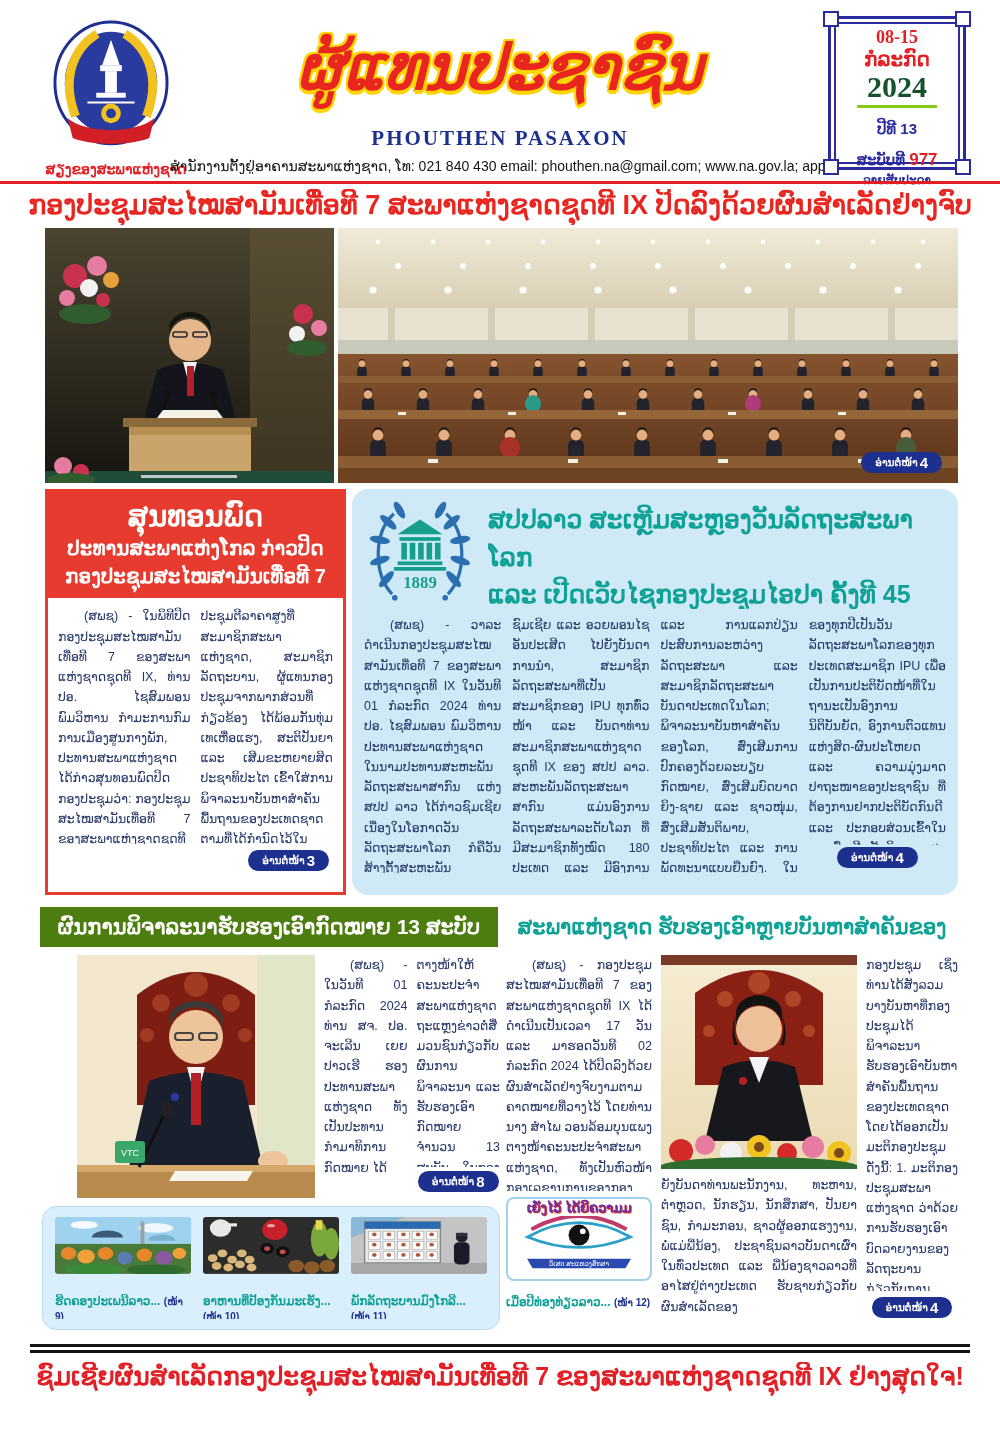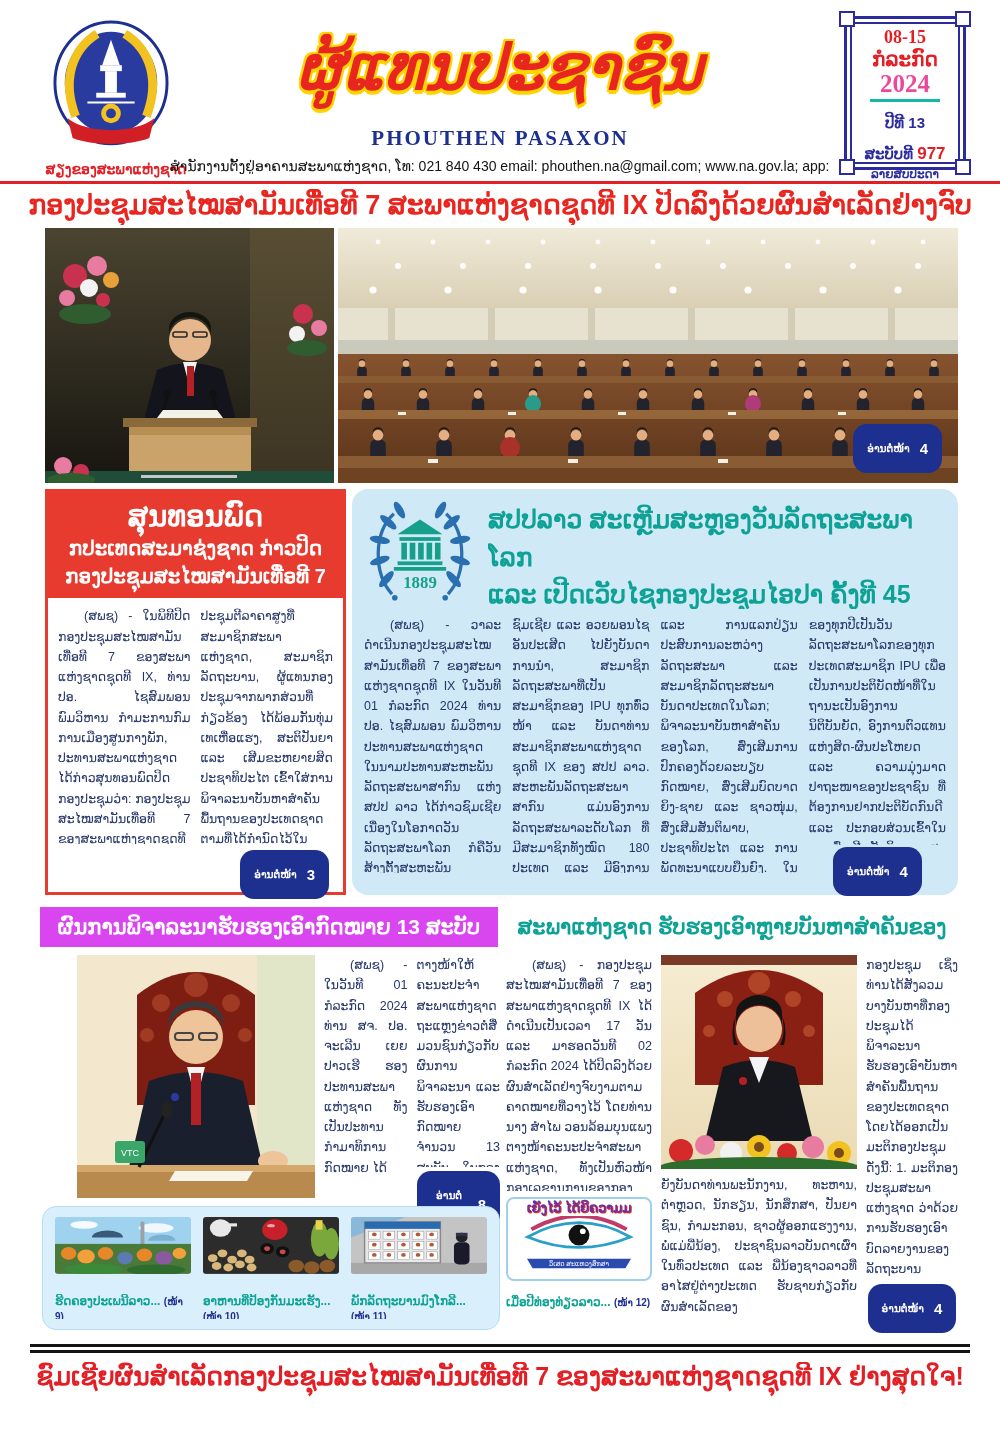--- a/index.html
+++ b/index.html
@@ -10,42 +10,42 @@
   .slogan{position:absolute;left:26px;top:161px;width:180px;text-align:center;
           color:#e31e24;font-weight:bold;font-size:14px;}
   .masthead{position:absolute;left:190px;top:26px;width:620px;height:96px;text-align:center;
             font-size:62px;font-weight:bold;color:#e8251f;line-height:1.35;overflow:hidden;
             text-shadow:2px 2px 0 #ffd400,-2px -2px 0 #ffd400,2px -2px 0 #ffd400,-2px 2px 0 #ffd400,0 4px 0 #ffd400;font-style:italic;}
   .masthead-en{position:absolute;left:190px;top:126px;width:620px;text-align:center;
                color:#1d2f8f;font-weight:bold;font-size:21px;letter-spacing:2px;
                font-family:"Liberation Serif",serif;}
   .contact{position:absolute;left:170px;top:158px;width:660px;text-align:center;font-size:14px;
            color:#141414;white-space:nowrap;overflow:hidden;}
-  .datebox{position:absolute;right:34px;top:16px;width:122px;height:154px;background:#fff;
+  .datebox{position:absolute;right:34px;top:16px;width:138px;height:154px;background:#fff;
            border:3px solid #2b2b9e;border-radius:4px;
            box-shadow:inset 0 0 0 3px #fff, inset 0 0 0 5px #2b2b9e;
            text-align:center;padding-top:8px;box-sizing:border-box;}
   .corner{position:absolute;width:12px;height:12px;background:#fff;border:2px solid #2b2b9e;}
   .c-tl{left:-8px;top:-8px}.c-tr{right:-8px;top:-8px}.c-bl{left:-8px;bottom:-8px}.c-br{right:-8px;bottom:-8px}
   .db-day{color:#e31e24;font-weight:bold;font-size:18px;font-family:"Liberation Serif",serif;}
   .db-month{color:#e31e24;font-weight:bold;font-size:20px;line-height:1.1;}
-  .db-year{color:#ec4899;font-weight:bold;font-size:25px;font-family:"Liberation Serif",serif;
-           display:inline-block;border-bottom:3px solid #14b8a6;padding:0 10px;line-height:1.15;}
+  .db-year{color:#14532d;font-weight:bold;font-size:30px;font-family:"Liberation Serif",serif;
+           display:inline-block;border-bottom:3px solid #84cc16;padding:0 10px;line-height:1.15;}
   .db-row{color:#2b2b9e;font-weight:bold;font-size:15px;margin-top:12px;}
   .db-row .red-no{color:#e31e24;font-size:17px;}
   .db-freq{color:#2b2b9e;font-weight:bold;font-size:12px;margin-top:3px;}
   .red-rule{position:absolute;left:0;right:0;top:181px;height:3px;background:#e31e24;}
   
   .lead{position:absolute;left:20px;right:20px;top:189px;height:36px;text-align:center;
         color:#e8251f;font-weight:bold;font-size:27px;overflow:hidden;}
   .photoA{position:absolute;left:45px;top:228px;width:289px;height:255px;}
   .photoB{position:absolute;left:338px;top:228px;width:620px;height:255px;}
   .photoA svg,.photoB svg,.pframe svg{display:block;width:100%;height:100%;}
-  .badge{display:inline-flex;align-items:center;gap:10px;background:#1d2f8f;color:#fff;
-         border-radius:14px;padding:16px 14px;font-size:10.5px;font-weight:bold;line-height:17px;}
+  .badge{display:inline-flex;align-items:center;gap:2px;background:#1d2f8f;color:#fff;
+         border-radius:14px;padding:2px 14px;font-size:10.5px;font-weight:bold;line-height:17px;}
   .badge .no{font-size:15px;}
   .badge-float{position:absolute;right:16px;bottom:10px;}
   
   .col{font-size:12.5px;line-height:1.62;color:#253668;text-align:justify;overflow:hidden;}
   .indent{text-indent:26px;}
   
   .red-box{position:absolute;left:45px;top:489px;width:301px;height:406px;
            border:3px solid #e63b2e;background:#fff;box-sizing:border-box;}
   .red-box .head{background:#e63b2e;color:#fff;text-align:center;padding:6px 4px 8px;overflow:hidden;}
   .red-box .t1{font-size:29px;font-weight:bold;line-height:1.25;}
@@ -59,21 +59,21 @@
   .blue-head{display:flex;align-items:flex-start;}
   .ipu-logo{width:112px;height:112px;flex:none;}
   .blue-title{margin-left:12px;color:#0da295;font-weight:bold;font-size:25px;line-height:1.5;
               padding-top:4px;overflow:hidden;height:108px;}
   .blue-body{display:flex;gap:11px;margin-top:6px;}
   .blue-body .col{flex:1;height:258px;}
   .col4wrap{flex:1;display:flex;flex-direction:column;}
   .col4wrap .col{flex:none;height:230px;}
   .col4wrap .badge-row{text-align:center;margin-top:2px;}
   
-  .green-bar{position:absolute;left:40px;top:907px;width:458px;height:40px;background:#d946ef;
+  .green-bar{position:absolute;left:40px;top:907px;width:458px;height:40px;background:#4d7c0f;
              color:#fff;font-weight:bold;font-size:21px;text-align:center;line-height:40px;overflow:hidden;}
   .teal-bar{position:absolute;left:506px;top:907px;width:452px;height:40px;color:#0da295;
             font-weight:bold;font-size:21px;text-align:center;line-height:40px;overflow:hidden;}
   .laws{position:absolute;left:45px;top:955px;width:455px;height:243px;display:flex;gap:9px;}
   .laws .pframe{width:238px;height:243px;flex:none;padding-left:32px;}
   .laws .col{flex:1;height:243px;}
   .lawscol2{flex:1;display:flex;flex-direction:column;}
   .lawscol2 .col{flex:none;height:212px;}
   .lawscol2 .badge-row{text-align:center;margin-top:4px;}
   .na-art{position:absolute;left:506px;top:955px;width:452px;height:378px;display:flex;gap:9px;}
@@ -330,21 +330,21 @@
     </svg>
     <span class="badge badge-float">
       <span>ອ່ານຕໍ່ໜ້າ</span>
         <span class="no">4</span>
     </span>
   </div>
 
   <div class="red-box">
     <div class="head">
       <div class="t1">ສຸນທອນພົດ</div>
-      <div class="t2">ກປະເທດສະມາຊ່ງຊາດ ກ່າວປິດ</div>
+      <div class="t2">ປະທານສະພາແຫ່ງໂກລ ກ່າວປິດ</div>
       <div class="t2">ກອງປະຊຸມສະໄໝສາມັນເທື່ອທີ 7</div>
     </div>
     <div class="body">
       <div class="col indent">(ສພຊ) - ໃນພິທີປິດກອງປະຊຸມສະໄໝສາມັນເທື່ອທີ 7 ຂອງສະພາແຫ່ງຊາດຊຸດທີ IX, ທ່ານ ປອ. ໄຊສົມພອນ ພົມວິຫານ ກຳມະການກົມການເມືອງສູນກາງພັກ, ປະທານສະພາແຫ່ງຊາດ ໄດ້ກ່າວສຸນທອນພົດປິດກອງປະຊຸມວ່າ: ກອງປະຊຸມສະໄໝສາມັນເທື່ອທີ 7 ຂອງສະພາແຫ່ງຊາດຊຸດທີ IX ໄດ້ດຳເນີນເລີ່ມແຕ່ວັນທີ 10 ມິຖຸນາ 2024, ມາຮອດມື້ນີ້ໄດ້ຮັບຜົນສຳເລັດຕາມຈຸດປະສົງລະດັບຄາດໝາຍທີ່ວາງໄວ້. ກອງ</div>
       <div class="col">ປະຊຸມຕີລາຄາສູງທີ່ສະມາຊິກສະພາແຫ່ງຊາດ, ສະມາຊິກລັດຖະບານ, ຜູ້ແທນກອງປະຊຸມຈາກພາກສ່ວນທີ່ກ່ຽວຂ້ອງ ໄດ້ພ້ອມກັນທຸ່ມເທເຫື່ອແຮງ, ສະຕິປັນຍາ ແລະ ເສີມຂະຫຍາຍສິດປະຊາທິປະໄຕ ເຂົ້າໃສ່ການພິຈາລະນາບັນຫາສຳຄັນພື້ນຖານຂອງປະເທດຊາດ ຕາມທີ່ໄດ້ກຳນົດໄວ້ໃນລັດຖະທຳມະນູນ, ກົດໝາຍ ເຊິ່ງເປັນການເສີມຂະຫຍາຍມະຕິກອງປະຊຸມໃຫຍ່ຄັ້ງທີ XI</div>
     </div>
     <div class="badge-row">
       <span class="badge">
         <span>ອ່ານຕໍ່ໜ້າ</span>
           <span class="no">3</span>

